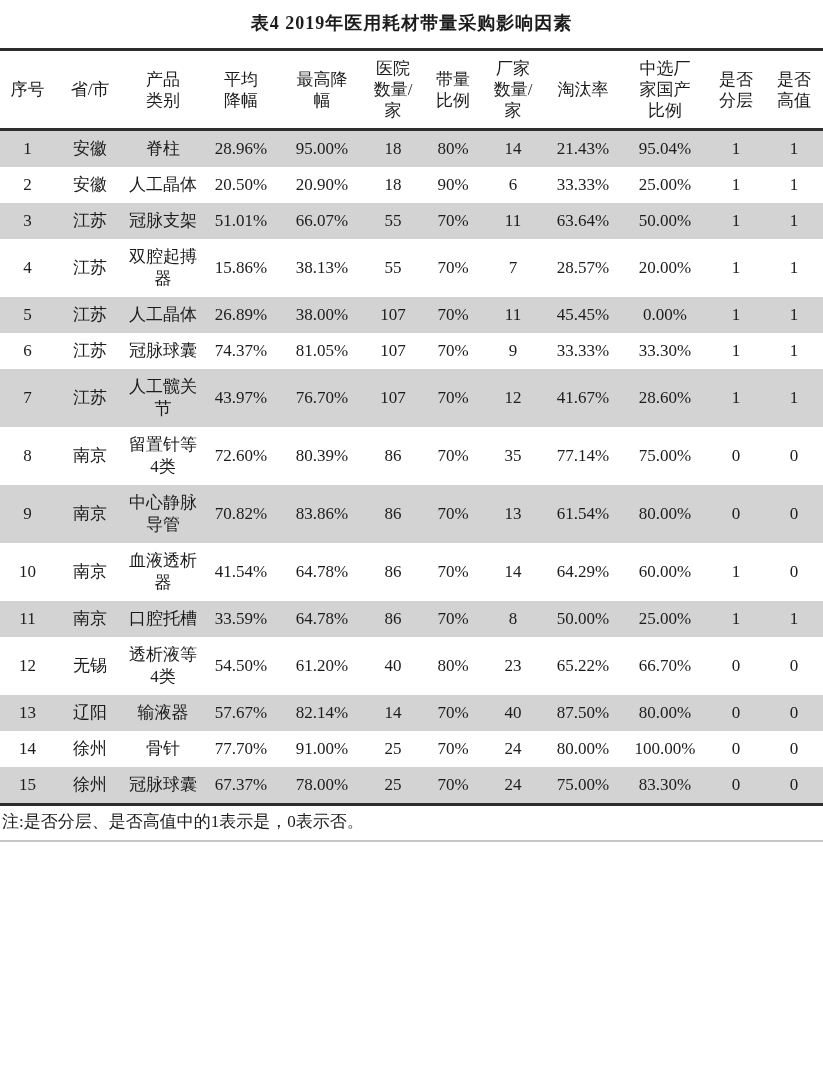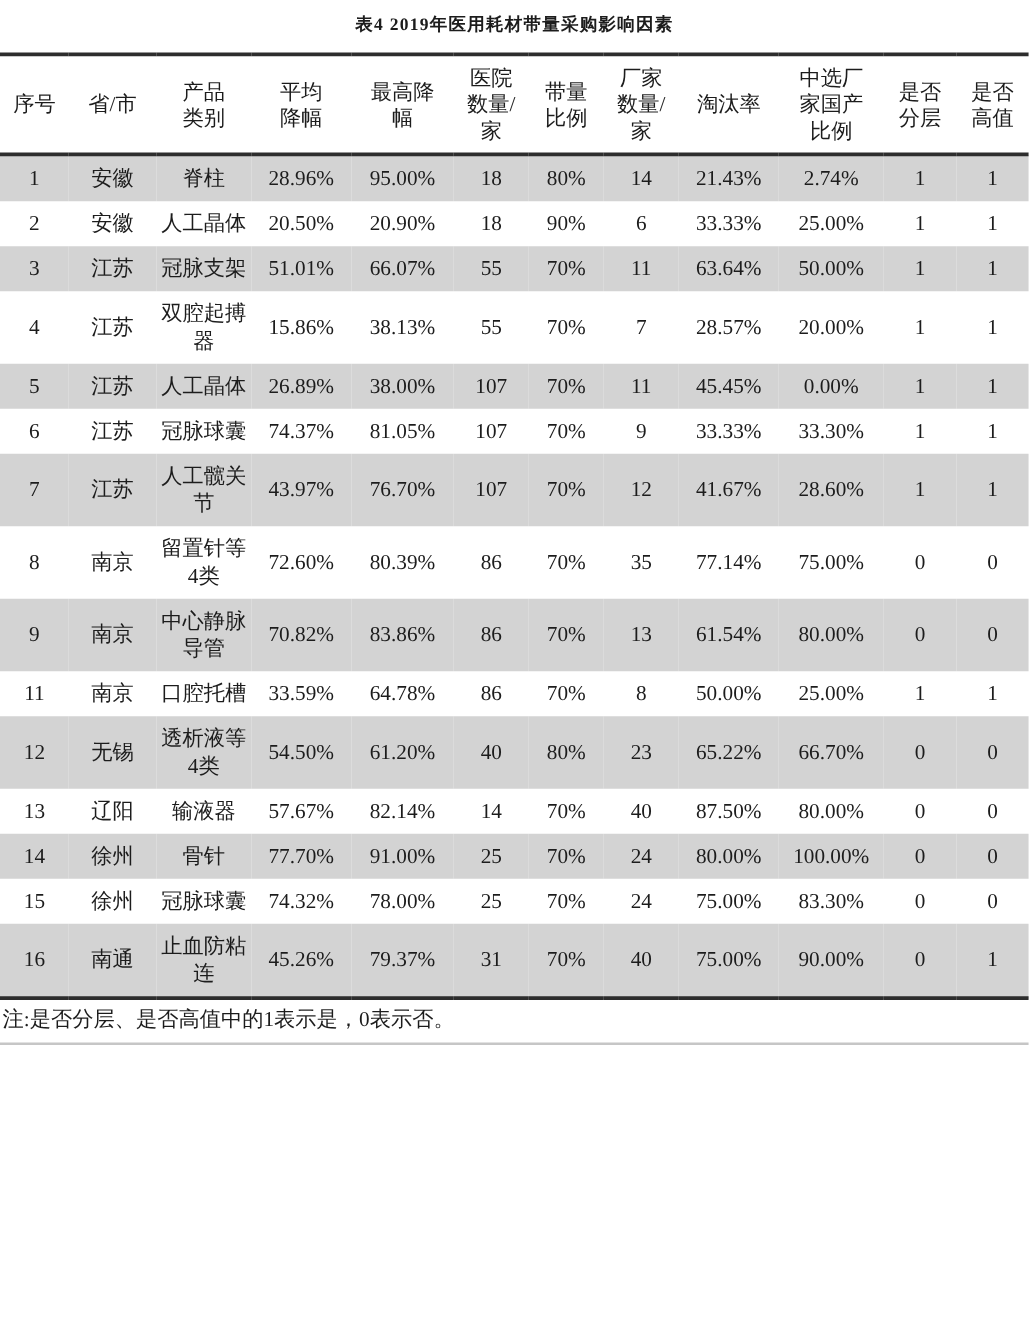--- a/index.html
+++ b/index.html
@@ -13,21 +13,21 @@
     color: #1c1c1c;
   }
   .page {
     width: 823px;
     box-sizing: border-box;
     position: relative;
   }
   .title {
     text-align: center;
     font-weight: bold;
-    font-size: 14px;
+    font-size: 18px;
     letter-spacing: 1px;
     padding: 11px 0 13px 0;
   }
   table.data-table {
     width: 823px;
     table-layout: fixed;
     border-collapse: collapse;
     border-top: 3px solid #2d2d2d;
   }
   col.c1  { width: 55px; }
@@ -132,21 +132,21 @@
         <tr>
           <td>1</td>
           <td>安徽</td>
           <td>脊柱</td>
           <td>28.96%</td>
           <td>95.00%</td>
           <td>18</td>
           <td>80%</td>
           <td>14</td>
           <td>21.43%</td>
-          <td>2.74%</td>
+          <td>95.04%</td>
           <td>1</td>
           <td>1</td>
         </tr>
         <tr>
           <td>2</td>
           <td>安徽</td>
           <td>人工晶体</td>
           <td>20.50%</td>
           <td>20.90%</td>
           <td>18</td>
@@ -249,20 +249,34 @@
           <td>83.86%</td>
           <td>86</td>
           <td>70%</td>
           <td>13</td>
           <td>61.54%</td>
           <td>80.00%</td>
           <td>0</td>
           <td>0</td>
         </tr>
         <tr>
+          <td>10</td>
+          <td>南京</td>
+          <td>血液透析器</td>
+          <td>41.54%</td>
+          <td>64.78%</td>
+          <td>86</td>
+          <td>70%</td>
+          <td>14</td>
+          <td>64.29%</td>
+          <td>60.00%</td>
+          <td>1</td>
+          <td>0</td>
+        </tr>
+        <tr>
           <td>11</td>
           <td>南京</td>
           <td>口腔托槽</td>
           <td>33.59%</td>
           <td>64.78%</td>
           <td>86</td>
           <td>70%</td>
           <td>8</td>
           <td>50.00%</td>
           <td>25.00%</td>
@@ -308,44 +322,30 @@
           <td>24</td>
           <td>80.00%</td>
           <td>100.00%</td>
           <td>0</td>
           <td>0</td>
         </tr>
         <tr>
           <td>15</td>
           <td>徐州</td>
           <td>冠脉球囊</td>
-          <td>74.32%</td>
+          <td>67.37%</td>
           <td>78.00%</td>
           <td>25</td>
           <td>70%</td>
           <td>24</td>
           <td>75.00%</td>
           <td>83.30%</td>
           <td>0</td>
           <td>0</td>
         </tr>
-        <tr>
-          <td>16</td>
-          <td>南通</td>
-          <td>止血防粘连</td>
-          <td>45.26%</td>
-          <td>79.37%</td>
-          <td>31</td>
-          <td>70%</td>
-          <td>40</td>
-          <td>75.00%</td>
-          <td>90.00%</td>
-          <td>0</td>
-          <td>1</td>
-        </tr>
       </tbody>
   </table>
 
   <div class="note">注:是否分层、是否高值中的1表示是，0表示否。</div>
 
   <div class="bottom-rule"></div>
 
 </div>
 
 </body></html>

